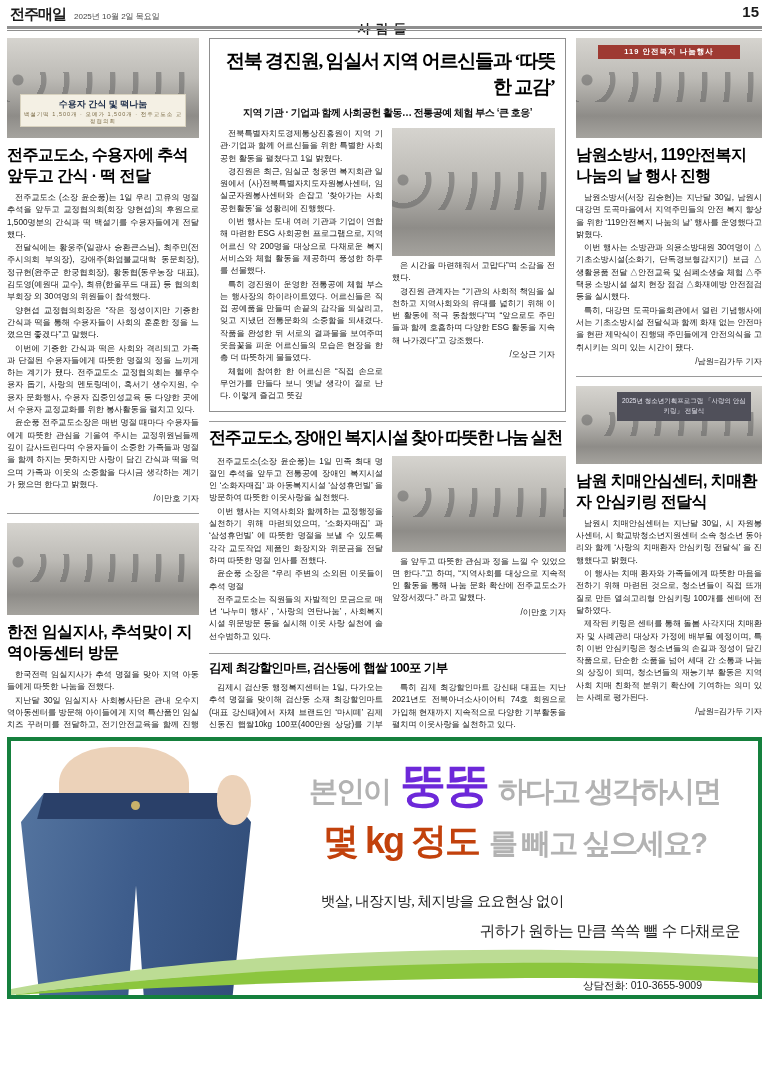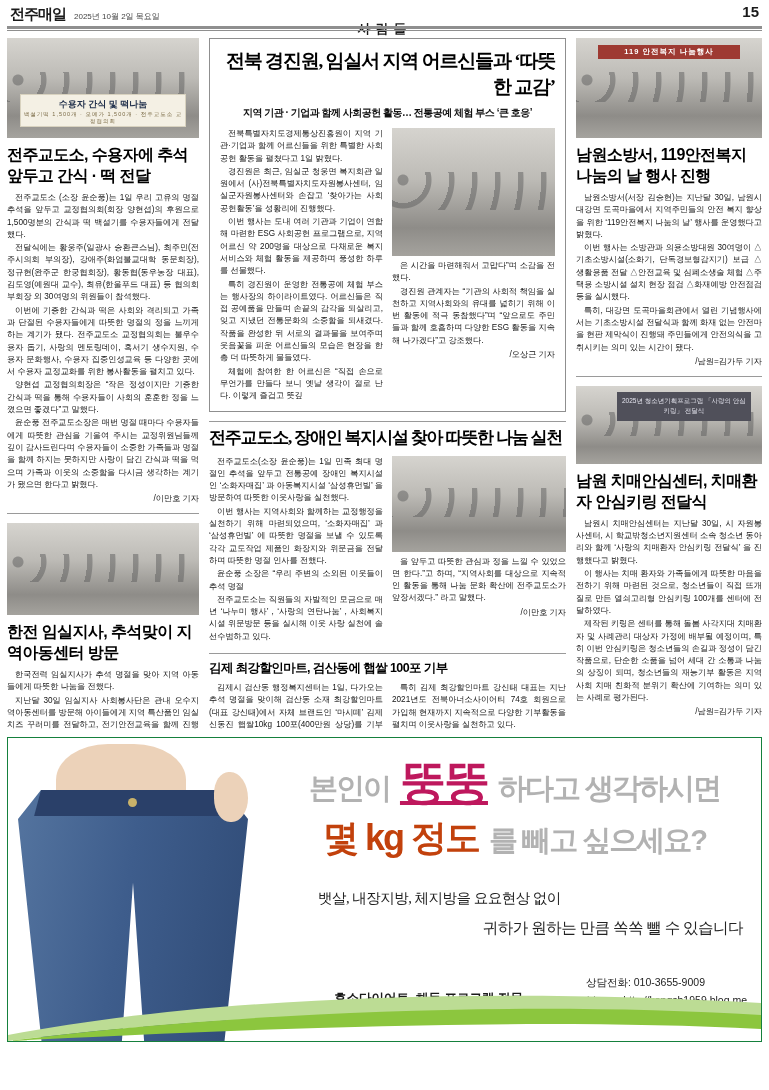--- a/index.html
+++ b/index.html
@@ -38,21 +38,21 @@
     background:repeating-radial-gradient(circle at 11px 8px, #5d5d5d 0 5px, rgba(0,0,0,0) 6px 23px); }
   .photo-banner { position:absolute; left:7%; right:7%; top:56%; background:#f4f0e4; border:1px solid #d8d2bf; color:#23324d; font-weight:bold; font-size:9px; text-align:center; padding:3px 2px 1px; }
   .photo-banner small { display:block; font-size:5.5px; font-weight:normal; color:#7a6a45; letter-spacing:1px; }
   .photo-banner-top { position:absolute; top:7%; left:12%; right:12%; background:#9e3a32; color:#fff; font-size:7.5px; font-weight:bold; text-align:center; padding:2px 1px; letter-spacing:1px; }
   .photo-screen { position:absolute; top:8%; left:22%; right:6%; background:#50505a; color:#e4e4ee; font-size:6.5px; text-align:center; line-height:1.6; padding:4px 2px; }
 
   
   .boxed { border:1px solid #8f8f8f; padding:9px 10px 7px; }
 
   
-  .ad { position:absolute; top:737px; left:7px; width:755px; height:305px; border:1px solid #15803d; background:#fff; overflow:hidden;padding-left:48px; }
+  .ad { position:absolute; top:737px; left:7px; width:755px; height:262px; border:4px solid #15803d; background:#fff; overflow:hidden;padding-left:48px; }
   .ad-art { position:absolute; left:0; top:0; width:268px; height:100%; }
   .skin { position:absolute; left:48px; top:6px; width:130px; height:90px; background:#ecd2b9; border-radius:40% 40% 30% 30%; }
   .jeans { position:absolute; left:10px; top:52px; width:230px; height:290px; background:linear-gradient(100deg,#54749f 0%,#3e5d8c 45%,#2f4a75 100%);
     clip-path:polygon(10% 0, 90% 0, 100% 10%, 88% 100%, 56% 100%, 50% 32%, 44% 100%, 12% 100%, 0 10%); }
   .jeans-waist { position:absolute; left:10px; top:52px; width:230px; height:26px; background:#2a4069; clip-path:polygon(10% 0, 90% 0, 93% 100%, 7% 100%); }
   .jeans-btn { position:absolute; left:120px; top:60px; width:9px; height:9px; border-radius:50%; background:#c9b26a; }
   .hand { position:absolute; left:206px; top:34px; width:34px; height:50px; background:#ecd2b9; border-radius:45% 55% 50% 50%; }
   .ad-text { position:absolute; left:272px; top:14px; right:12px; }
   .ad-line1, .ad-line2 { display:flex; align-items:baseline; justify-content:center; gap:10px; font-weight:bold; white-space:nowrap; }
   .ad-gray { color:#b2b2b2; font-size:29px; letter-spacing:-2px; }
@@ -85,22 +85,22 @@
       <div class="photo" style="height:100px">
         <div class="photo-banner">
           <span>수용자 간식 및 떡나눔</span>
           <small>백설기떡 1,500개 · 오메가 1,500개 · 전주교도소 교정협의회</small>
         </div>
       </div>
       <div class="hl-s">전주교도소, 수용자에 추석 앞두고 간식 · 떡 전달</div>
       <div>
           <p class="para">전주교도소 (소장 윤순풍)는 1일 우리 고유의 명절 추석을 앞두고 교정협의회(회장 양현섭)의 후원으로 1,500명분의 간식과 떡 백설기를 수용자들에게 전달했다.</p>
           <p class="para">전달식에는 황웅주(일광사 승환큰스님), 최주민(전주시의회 부의장), 강애주(화엄불교대학 동문회장), 정규현(완주군 한궁협회장), 황동협(동우농장 대표), 김도영(예원대 교수), 최유(한울푸드 대표) 등 협의회 부회장 외 30여명의 위원들이 참석했다.</p>
+          <p class="para">양현섭 교정협의회장은 “작은 정성이지만 기증한 간식과 떡을 통해 수용자들이 사회의 훈훈한 정을 느꼈으면 좋겠다”고 말했다.</p>
           <p class="para">이번에 기증한 간식과 떡은 사회와 격리되고 가족과 단절된 수용자들에게 따뜻한 명절의 정을 느끼게 하는 계기가 됐다. 전주교도소 교정협의회는 불우수용자 돕기, 사랑의 멘토링데이, 혹서기 생수지원, 수용자 문화행사, 수용자 집중인성교육 등 다양한 곳에서 수용자 교정교화를 위한 봉사활동을 펼치고 있다.</p>
-          <p class="para">양현섭 교정협의회장은 “작은 정성이지만 기증한 간식과 떡을 통해 수용자들이 사회의 훈훈한 정을 느꼈으면 좋겠다”고 말했다.</p>
           <p class="para">윤순풍 전주교도소장은 매번 명절 때마다 수용자들에게 따뜻한 관심을 기울여 주시는 교정위원님들께 깊이 감사드린다며 수용자들이 소중한 가족들과 명절을 함께 하지는 못하지만 사랑이 담긴 간식과 떡을 먹으며 가족과 이웃의 소중함을 다시금 생각하는 계기가 됐으면 한다고 밝혔다.</p>
         </div>
       <div class="byline">/이만호 기자</div>
 
       <hr class="art-sep">
 
       <div class="photo" style="height:92px; margin-top:9px"></div>
       <div class="hl-s">한전 임실지사, 추석맞이 지역아동센터 방문</div>
       <div>
           <p class="para">한국전력 임실지사가 추석 명절을 맞아 지역 아동들에게 따뜻한 나눔을 전했다.</p>
@@ -204,29 +204,29 @@
     <div class="ad-art">
       <div class="skin"></div>
       <div class="jeans"></div>
       <div class="jeans-waist"></div>
       <div class="jeans-btn"></div>
       <div class="hand"></div>
     </div>
     <div class="ad-text">
       <div class="ad-line1">
         <span class="ad-gray">본인이</span>
-        <span class="ad-orange" id="adOrange" style="color: #be185d; text-decoration: underline;">뚱뚱</span>
+        <span class="ad-orange" id="adOrange" style="color: #6d28d9;">뚱뚱</span>
         <span class="ad-gray">하다고 생각하시면</span>
       </div>
       <div class="ad-line2">
         <span class="ad-purple" id="adPurple" style="color: #c2410c;">몇  kg 정도</span>
         <span class="ad-gray">를 빼고 싶으세요?</span>
       </div>
       <div class="ad-serif ad-l3">뱃살, 내장지방, 체지방을 요요현상 없이</div>
-      <div class="ad-serif ad-l4">귀하가 원하는 만큼 쏙쏙 뺄 수 있습니다</div>
+      <div class="ad-serif ad-l4">귀하가 원하는 만큼 쏙쏙 뺄 수 다채로운</div>
     </div>
     <div class="ad-program">효소다이어트, 해독 프로그램 전문</div>
     <div class="ad-contact">
       <div>상담전화: 010-3655-9009</div>
       <div>블로그: http://kangsb1959.blog.me</div>
       <div>메일: ndtherapy119@gmail.com</div>
     </div>
     <svg class="swoosh" viewBox="0 0 755 64" preserveAspectRatio="none">
       <path id="swooshLight" d="M0,58 C200,20 480,10 755,26 L755,40 C480,26 210,38 0,64 Z" fill="#BCDC94"></path>
       <path id="swooshDark" d="M0,64 C240,34 520,24 755,38 L755,52 C520,40 240,52 0,64 Z" fill="#8CC63E"></path>

